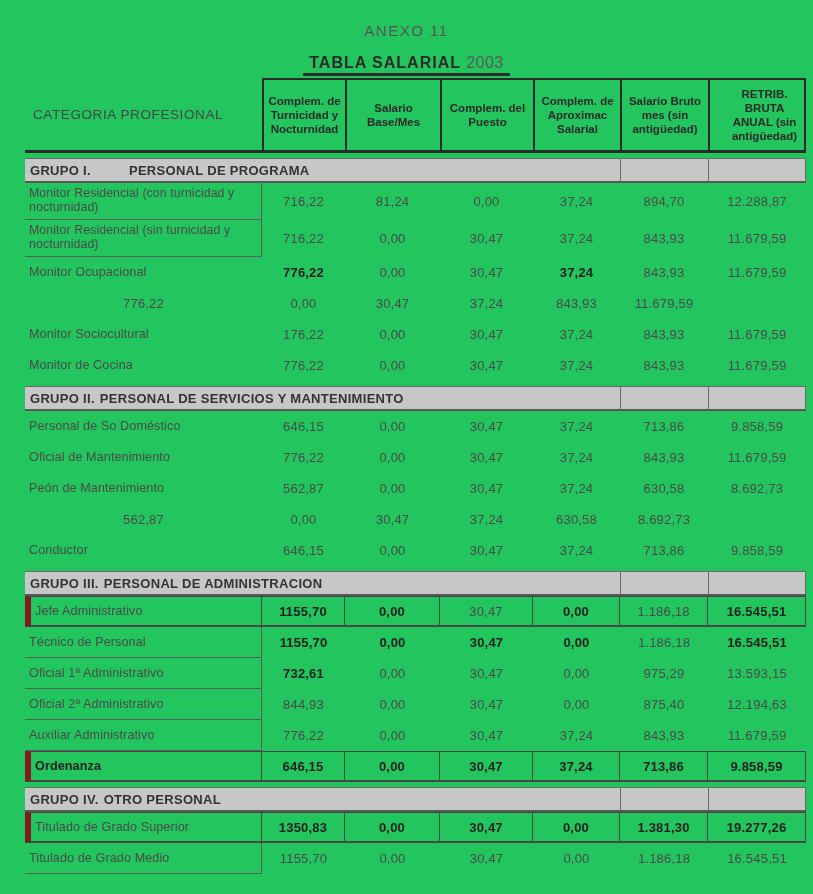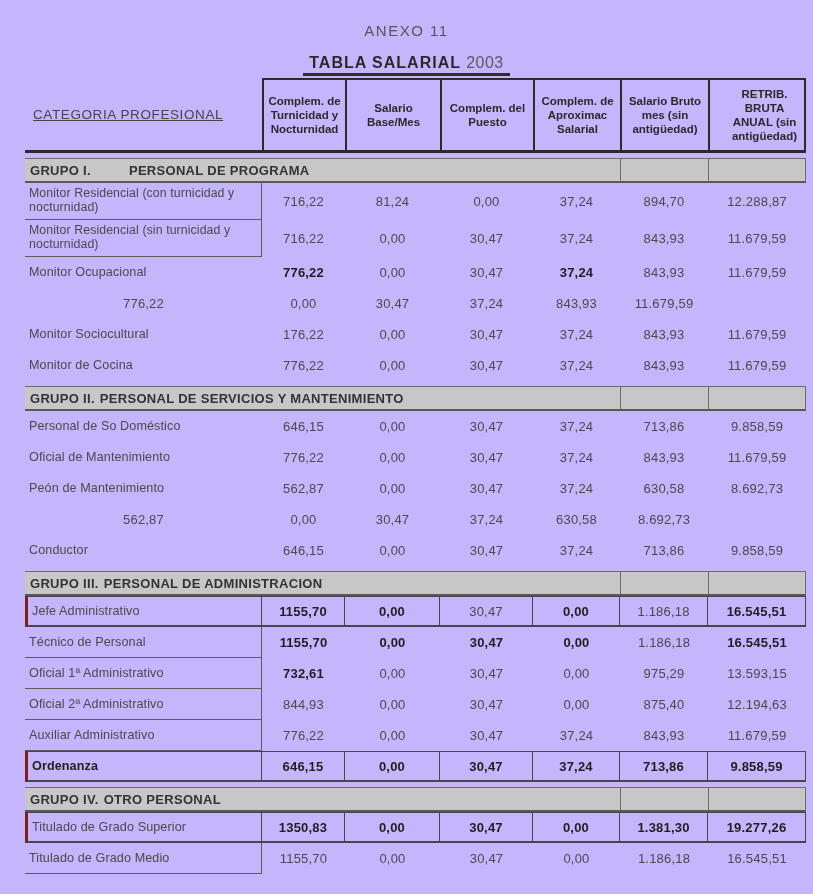--- a/index.html
+++ b/index.html
@@ -2,21 +2,21 @@
 <html><head>
 <meta charset="utf-8">
 <style>
   html,body{margin:0;padding:0;background:#ffffff;}
   body{
     font-family:"Liberation Sans", sans-serif;
     width:813px;height:894px;overflow:hidden;
     color:#4a4a4a;
     -webkit-font-smoothing:antialiased;
   }
-  .page{width:813px;height:894px;position:relative;background:#c4b5fd;}
+  .page{width:813px;height:894px;position:relative;background:#22c55e;}
 
   .doc-title{
     text-align:center;
     padding-top:22px;
     font-size:15px;
     letter-spacing:1.5px;
     color:#565656;
   }
   .doc-subtitle-wrap{
     text-align:center;
@@ -52,21 +52,20 @@
   .header-row{
     height:72px;
     border-bottom:3px solid #2b2b2b;
   }
   .header-category{
     display:flex;align-items:center;
     padding-left:8px;
     font-size:13.5px;
     letter-spacing:0.6px;
     color:#454545;
-    text-decoration:underline;
   }
   .header-cell{
     border-left:2px solid #2b2b2b;
     border-top:2px solid #2b2b2b;
     display:flex;align-items:center;justify-content:center;
     text-align:center;
     font-weight:bold;
     font-size:11.5px;
     line-height:1.22;
     color:#2a2a2a;
@@ -120,21 +119,21 @@
 
   .frame-labelbox .cat{
     border-right:1px solid #5c5c5c;
     border-bottom:1px solid #5c5c5c;
   }
   .frame-fullbox > div{
     border-right:1px solid #474747;
     border-bottom:2px solid #474747;
     border-top:1px solid #474747;
   }
-  .frame-fullbox > div:first-child{border-left:3px solid #7f1d1d;}
+  .frame-fullbox > div:first-child{border-left:6px solid #7f1d1d;}
 </style>
 </head>
 <body>
 
 <div class="page">
   <div class="doc-title">ANEXO 11</div>
 
   <div class="doc-subtitle-wrap">
     <span class="doc-subtitle"><span>TABLA SALARIAL</span> <span class="year">2003</span></span>
   </div>

